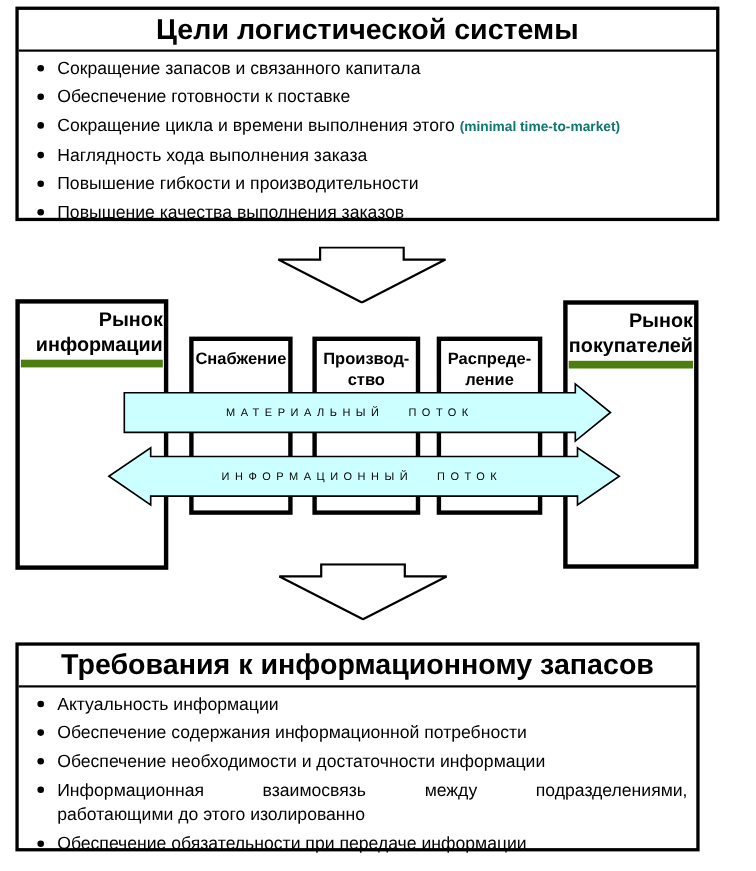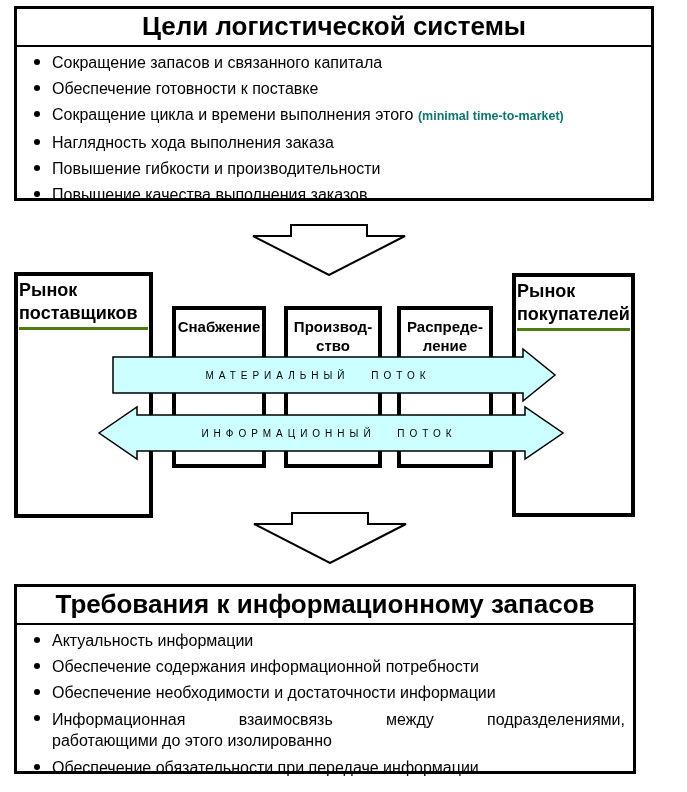--- a/index.html
+++ b/index.html
@@ -17,22 +17,22 @@
                   font-size:16px; line-height:19px; }
   ul.bullets li::before { content:""; position:absolute; left:17px; top:10px;
                           width:6px; height:6px; background:#000; border-radius:50%; }
   .highlight { color:#0f766e; font-weight:bold; font-size:12.5px; white-space:nowrap; }
   .jline1 { text-align:justify; text-align-last:justify; line-height:21px; }
   .jline2 { line-height:21px; }
 
   
   .tall-box { position:absolute; border:4px solid #000; background:#fff;
               box-sizing:border-box; z-index:1; }
-  .tall-title { font-weight:bold; font-size:18px; line-height:23px; text-align:left;
-                padding:3px 0 2px; border-bottom:3px solid #4d7c0f; margin:0 1px; }
+  .tall-title { font-weight:bold; font-size:18px; line-height:23px; text-align:right;
+                padding:3px 0 2px; border-bottom:7px solid #4d7c0f; margin:0 1px; }
   .stage-box { position:absolute; border:4px solid #000; background:#fff;
                box-sizing:border-box; z-index:1; text-align:center;
                font-weight:bold; font-size:15px; line-height:19px; padding-top:7px; }
 
   
   .flow-svg { position:absolute; z-index:2; }
   .flow-label { position:absolute; z-index:3; display:flex; align-items:center;
                 justify-content:center; font-size:10px; letter-spacing:5px;
                 word-spacing:14px; white-space:nowrap; }
   .down-arrow { position:absolute; z-index:0; }
@@ -57,21 +57,21 @@
     </ul>
   </div>
 
   <svg class="down-arrow" style="left:252px; top:224px;" width="154" height="52" viewBox="0 0 154 52">
     <polygon points="39,1 115,1 115,12 153,12 77,51 1,12 39,12" fill="#ffffff" stroke="#000000" stroke-width="2"></polygon>
   </svg>
 
   <div class="tall-box" style="left:14px; top:272px; width:139px; height:246px;">
     <div class="tall-title">
       <div>Рынок</div>
-      <div>поставщиков</div>
+      <div>информации</div>
     </div>
   </div>
 
   <div class="tall-box" style="left:512px; top:273px; width:123px; height:244px;">
     <div class="tall-title">
       <div>Рынок</div>
       <div>покупателей</div>
     </div>
   </div>
 

